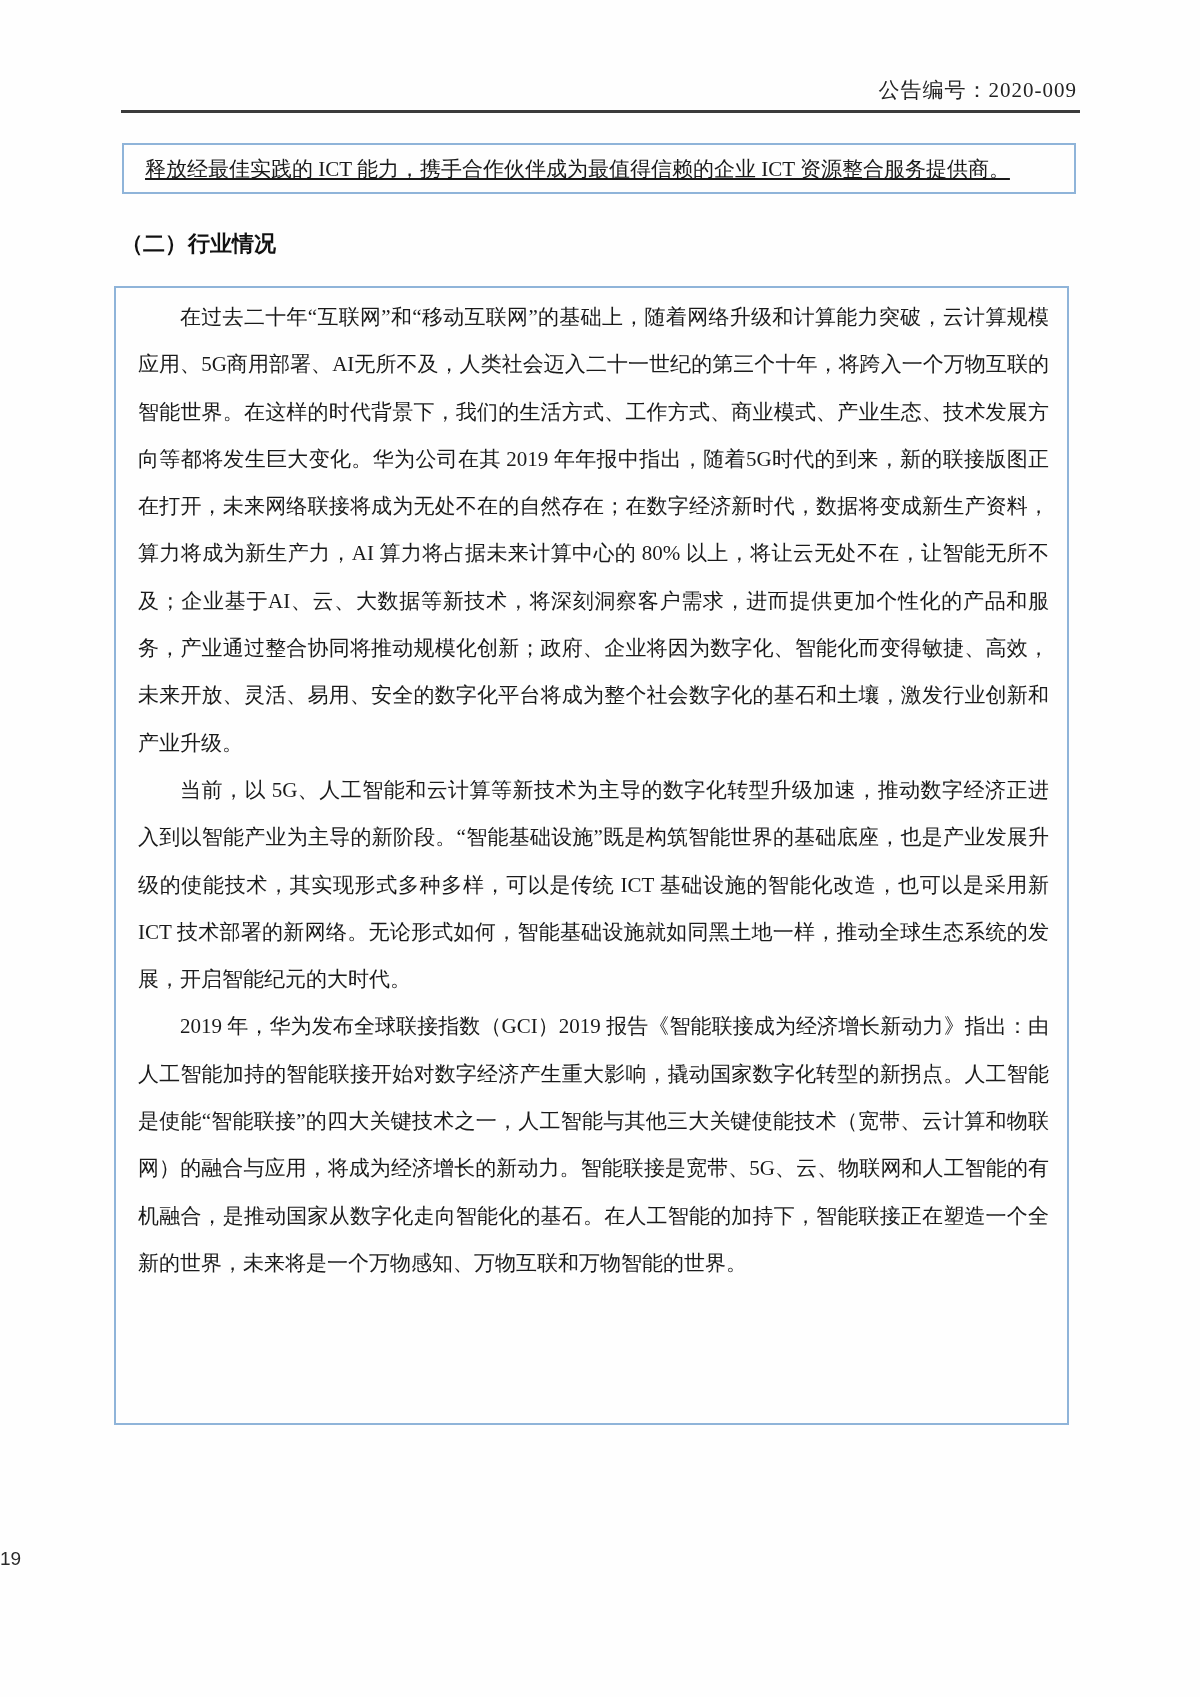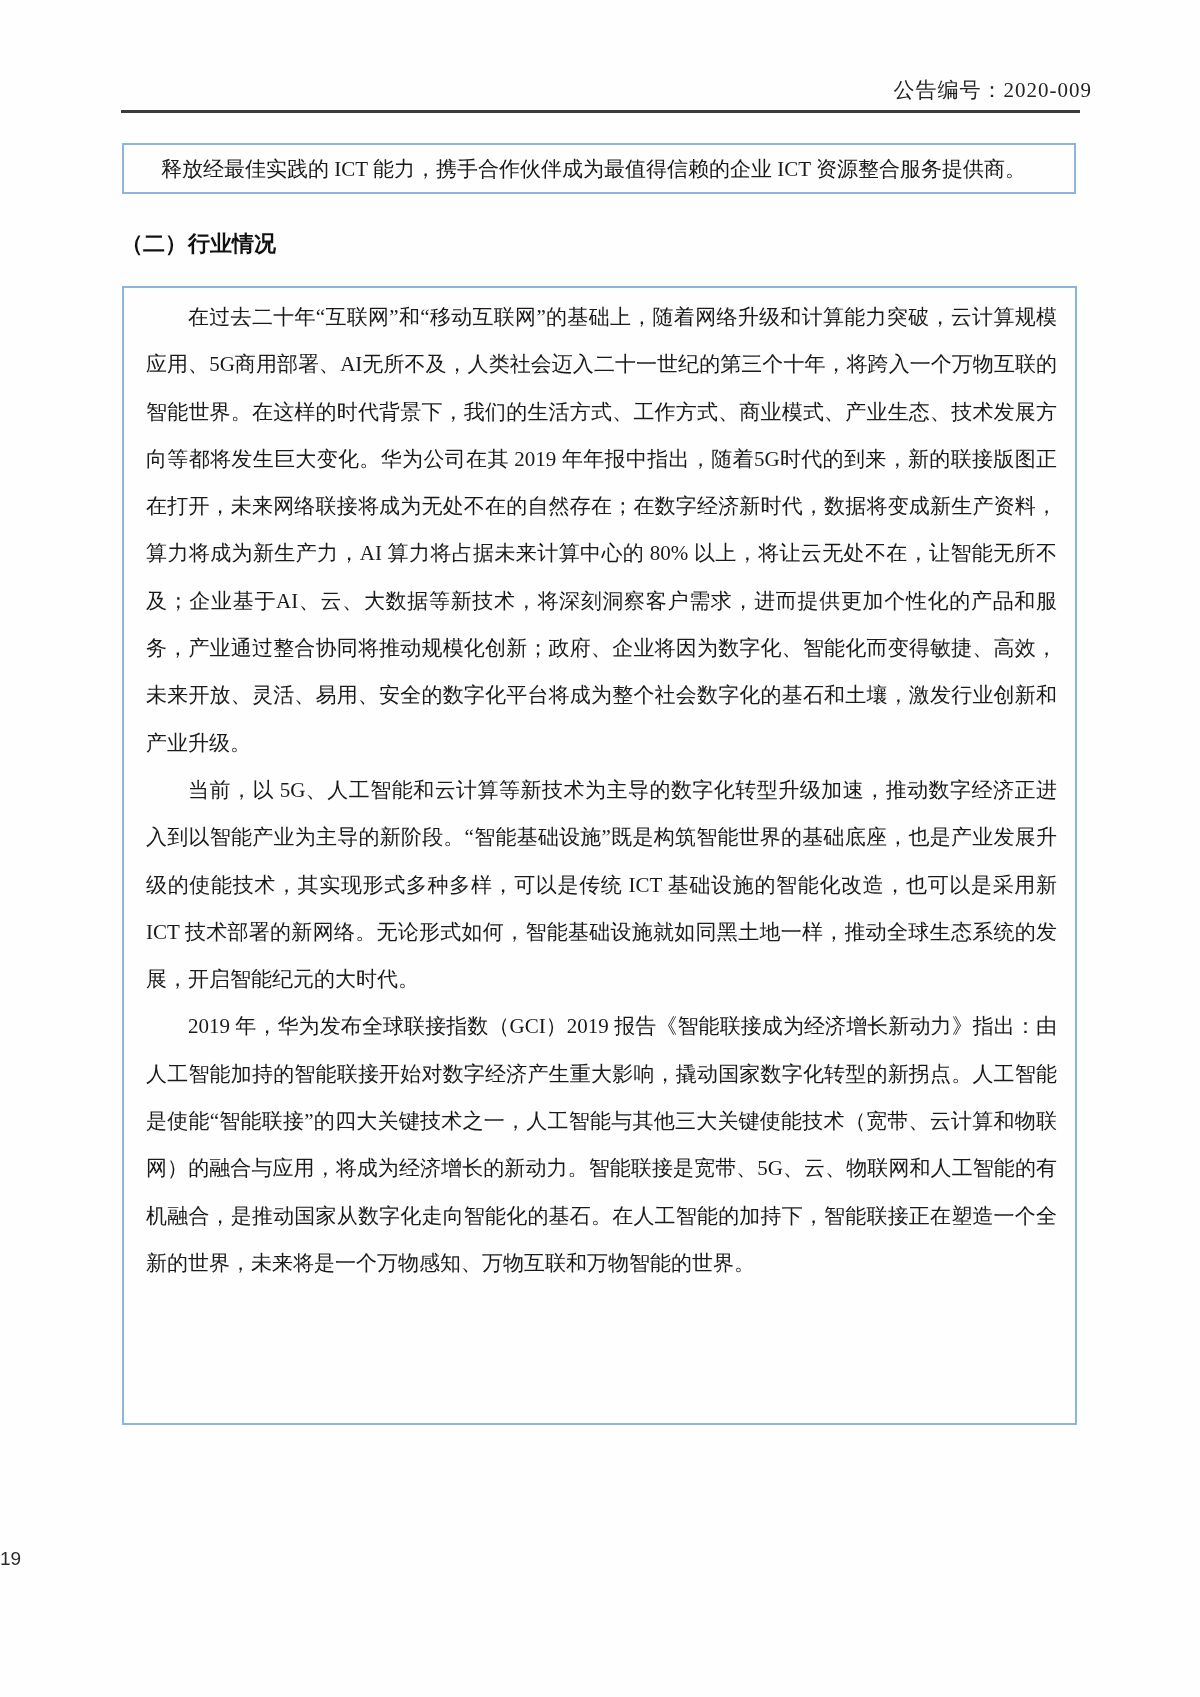--- a/index.html
+++ b/index.html
@@ -14,21 +14,21 @@
     margin: 0 auto;
     background: #fefefe;
     font-family: "Liberation Serif", "DejaVu Serif", serif;
     color: #1a1a1a;
     overflow: hidden;
     border-bottom: 2px solid #ececec;
   }
   .header-no {
     position: absolute;
     top: 76px;
-    right: 108px;
+    right: 123px;
     font-size: 21px;
     letter-spacing: 1px;
     color: #222;
   }
   .header-rule {
     position: absolute;
     top: 110px;
     left: 121px;
     width: 959px;
     height: 3px;
@@ -37,41 +37,42 @@
   .intro-box {
     position: absolute;
     top: 143px;
     left: 122px;
     width: 954px;
     min-height: 51px;
     box-sizing: border-box;
     border: 2px solid #8fb4d9;
     display: flex;
     align-items: center;
-    padding: 4px 16px 4px 37px;
+    padding: 4px 16px 4px 21px;
     font-size: 21px;
     line-height: 30px;
+    text-decoration: underline;
   }
   .section-heading {
     position: absolute;
     top: 229px;
     left: 121px;
     font-family: "Liberation Sans", "DejaVu Sans", sans-serif;
     font-weight: bold;
     font-size: 22px;
     color: #111;
     white-space: nowrap;
   }
   .section-heading .section-title {
     margin-left: 1px;
   }
   .main-box {
     position: absolute;
     top: 286px;
-    left: 122px;
+    left: 114px;
     width: 955px;
     min-height: 1139px;
     box-sizing: border-box;
     border: 2px solid #8fb4d9;
     padding: 6px 18px 12px 22px;
     font-size: 21px;
     line-height: 47.3px;
     text-align: justify;
   }
   .main-box p {

